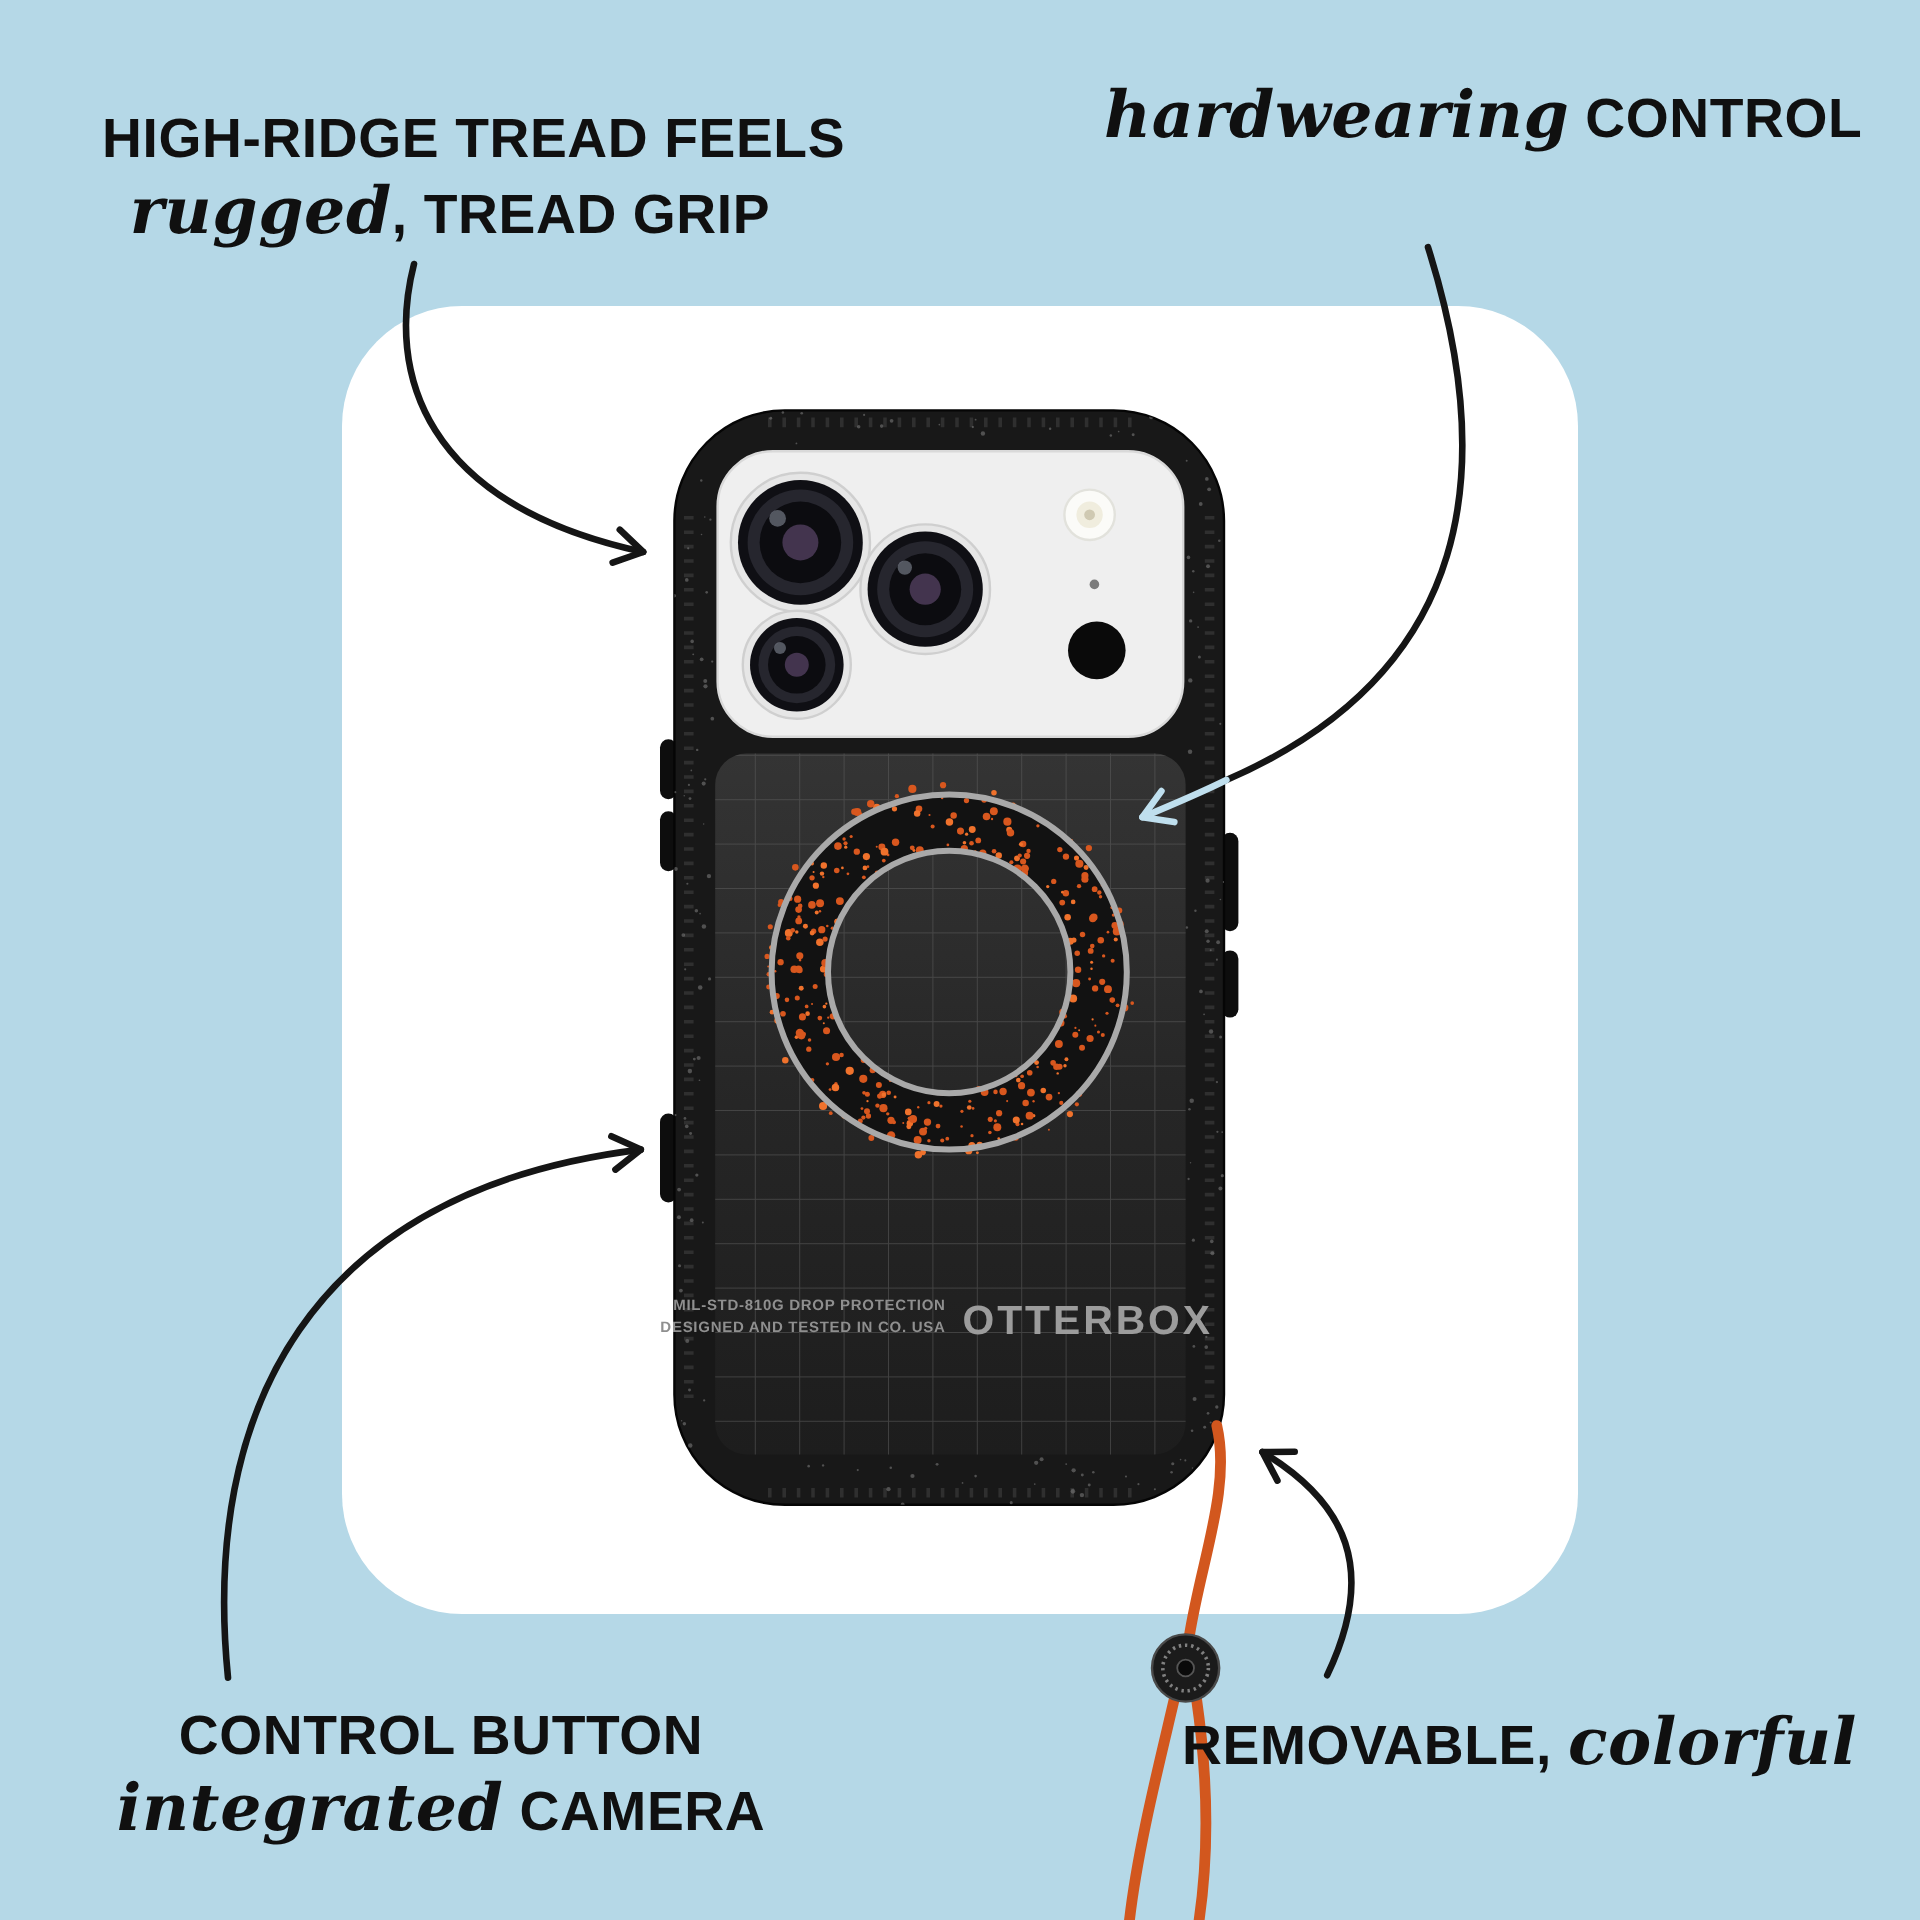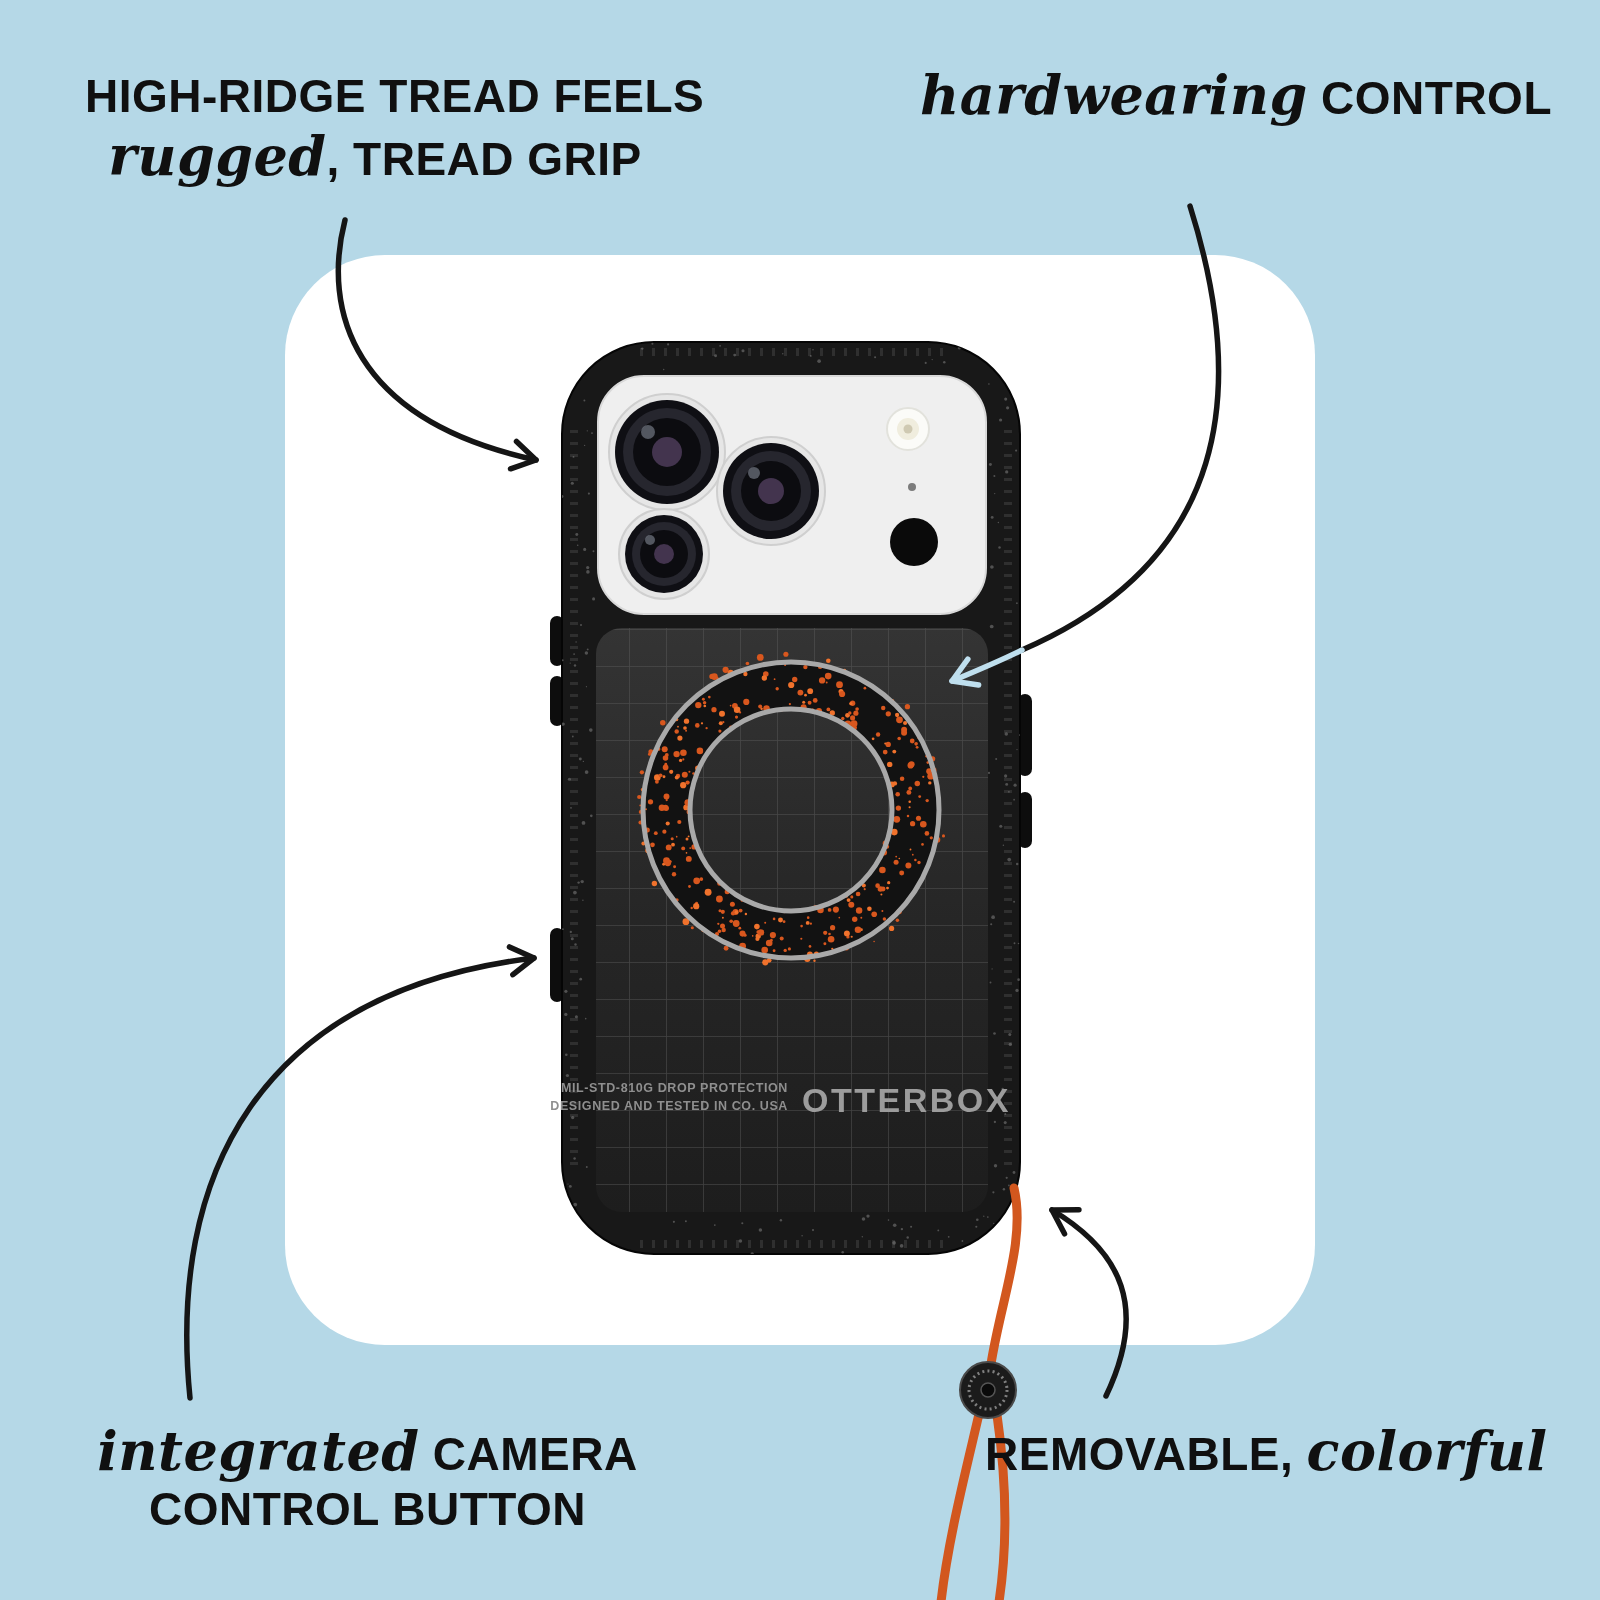--- a/index.html
+++ b/index.html
@@ -651,41 +651,41 @@
 
   <g>
     <path d="M 345 220 C 322 310 352 420 536 460" fill="none" stroke="#151515" stroke-width="5.5" stroke-linecap="round" marker-end="url(#headBlack)"></path>
     <path d="M 1190 206 C 1248 390 1230 560 1022 650" fill="none" stroke="#151515" stroke-width="5.5" stroke-linecap="round"></path>
     <path d="M 1022 650 C 1000 661 976 671 952 681" fill="none" stroke="#bfdfee" stroke-width="5.5" stroke-linecap="round" marker-end="url(#headBlue)"></path>
     <path d="M 190 1398 C 168 1178 256 992 534 958" fill="none" stroke="#151515" stroke-width="5.5" stroke-linecap="round" marker-end="url(#headBlack)"></path>
     <path d="M 1106 1396 C 1148 1308 1122 1252 1052 1210" fill="none" stroke="#151515" stroke-width="5.5" stroke-linecap="round" marker-end="url(#headBlack)"></path>
   </g>
 </svg>
 
-<div class="label" style="left:85px; top:68px; width:580px;">
+<div class="label" style="left:85px; top:87px; width:580px;">
   <div class="line">
     <span class="sans">HIGH-RIDGE TREAD FEELS</span>
   </div>
   <div class="line">
     <span class="serif">rugged</span><span class="sans">, TREAD GRIP</span>
   </div>
 </div>
 
 <div class="label" style="left:920px; top:62px; width:540px;">
   <div class="line">
     <span class="serif">hardwearing</span><span class="sans"> CONTROL</span>
   </div>
 </div>
 
 <div class="label" style="left:95px; top:1418px; width:545px;">
   <div class="line">
-    <span class="serif">integrated</span><span class="sans"> CAMERA</span>
+    <span class="sans">CONTROL BUTTON</span>
   </div>
   <div class="line">
-    <span class="sans">CONTROL BUTTON</span>
+    <span class="serif">integrated</span><span class="sans"> CAMERA</span>
   </div>
 </div>
 
 <div class="label" style="left:985px; top:1418px; width:520px;">
   <div class="line">
     <span class="sans">REMOVABLE, </span><span class="serif">colorful</span>
   </div>
 </div>
 
 </body></html>

